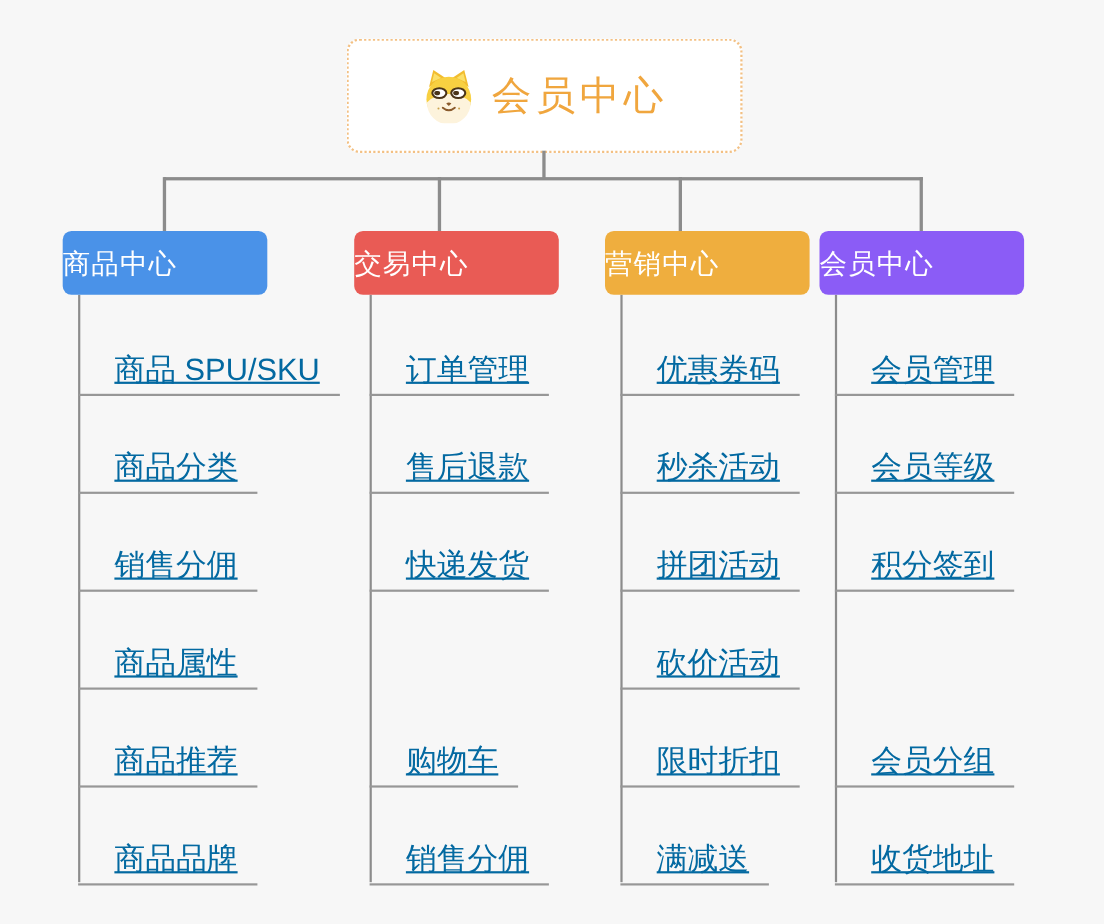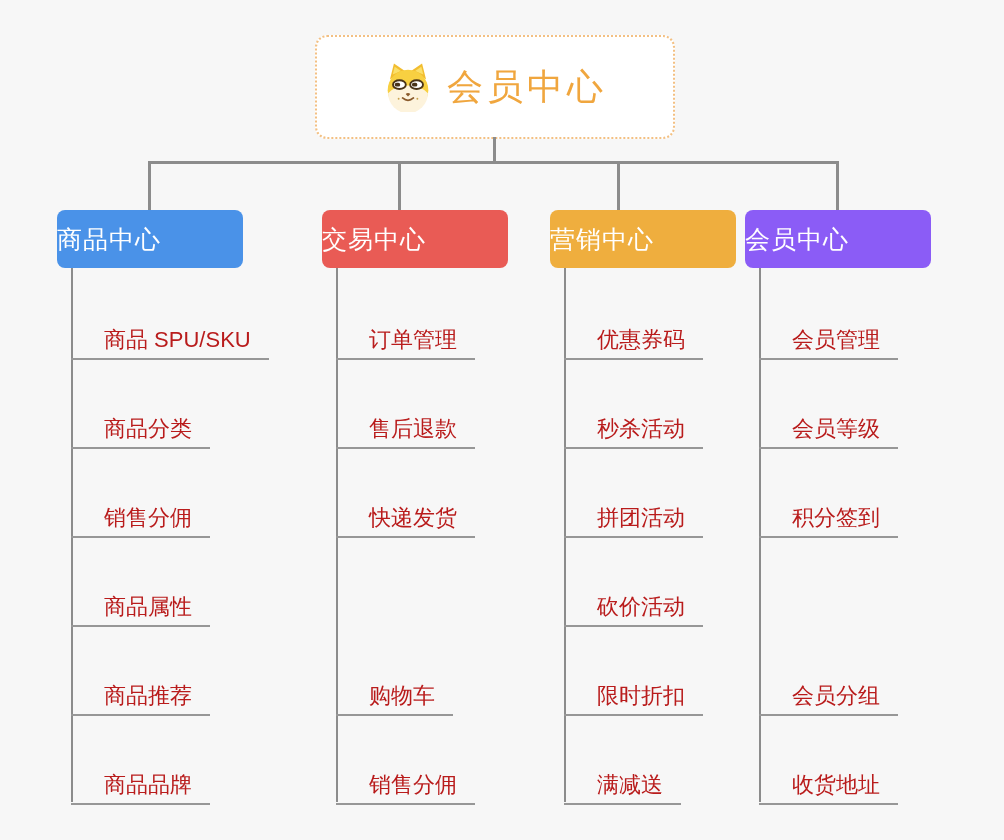--- a/index.html
+++ b/index.html
@@ -49,22 +49,22 @@
     box-sizing:border-box;cursor:default;
   }
   .trunk{position:absolute;left:0;top:268px;width:2px;height:534px;background:#8c8c8c;}
 
   .child-item{
     position:absolute;left:0;
     height:40px;
     display:inline-flex;align-items:flex-end;
     padding:0 18px 3px 33px;
     border-bottom:2px solid #979797;
-    font-size:22px;color:#b91c1c;
-    white-space:nowrap;cursor:default;
+    font-size:28px;color:#0369a1;
+    white-space:nowrap;cursor:default;text-decoration:underline;
   }
   .row-0{top:315px;}
   .row-1{top:404px;}
   .row-2{top:493px;}
   .row-3{top:582px;}
   .row-4{top:671px;}
   .row-5{top:760px;}
 </style>
 </head>
 <body>

